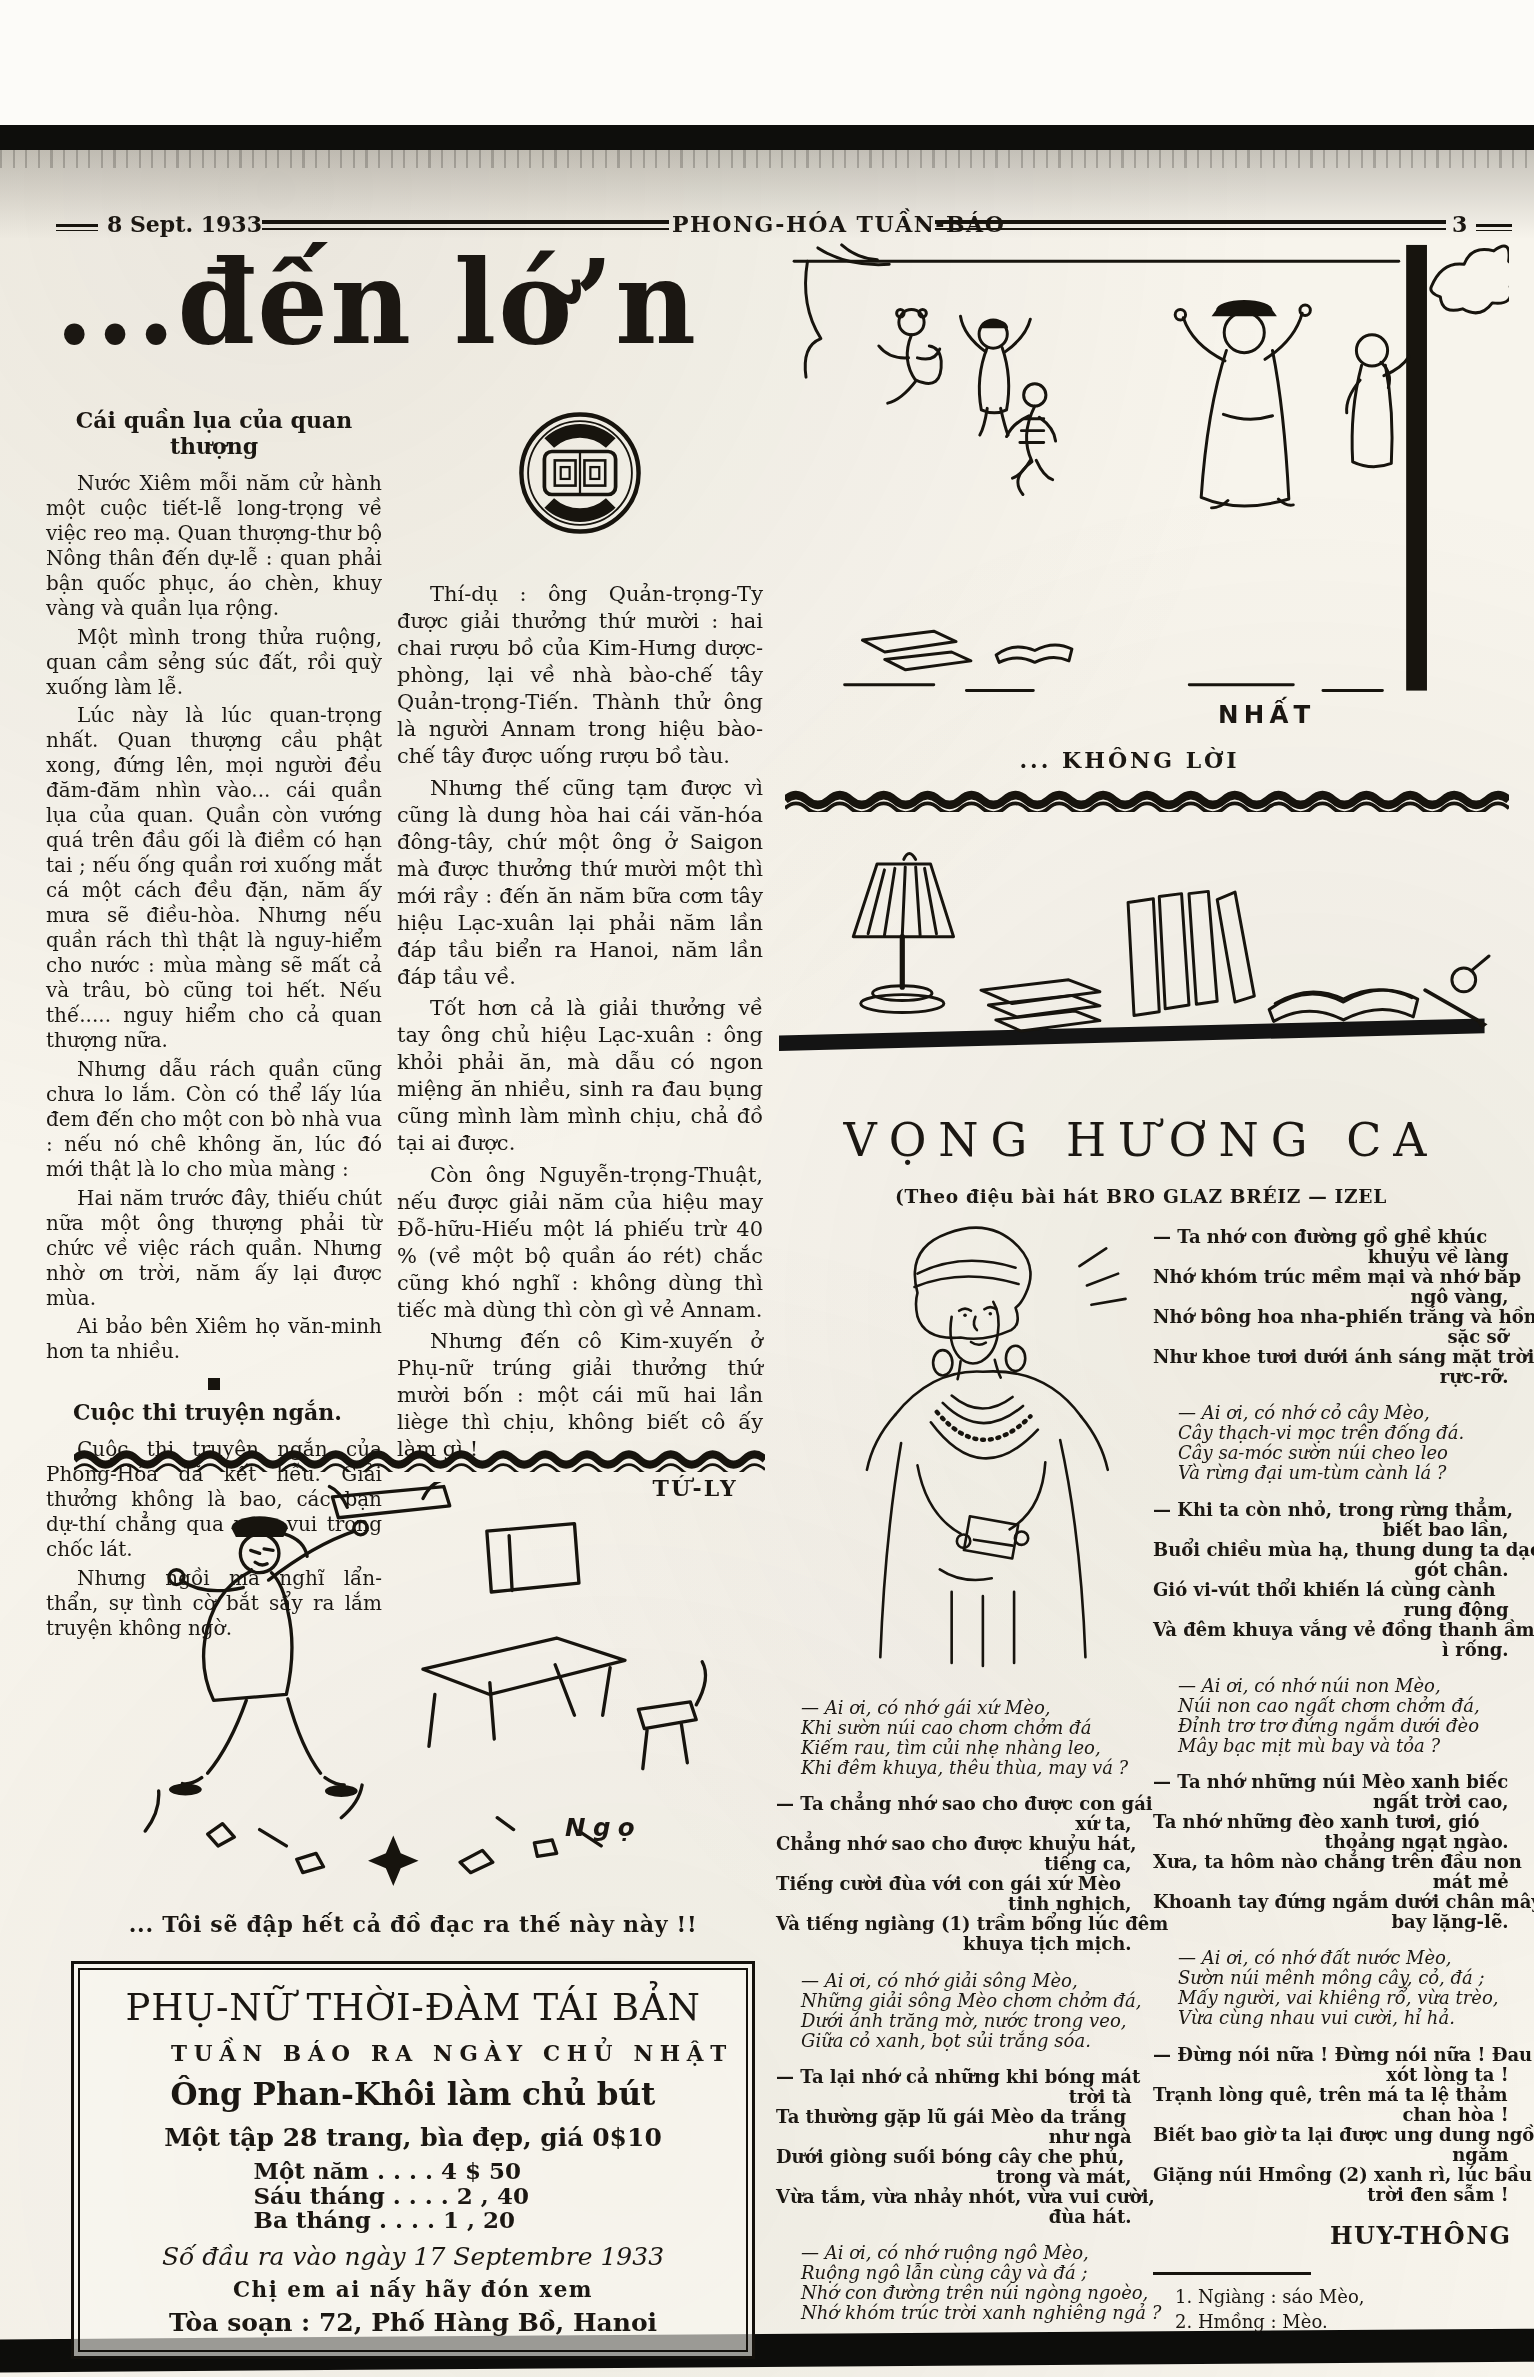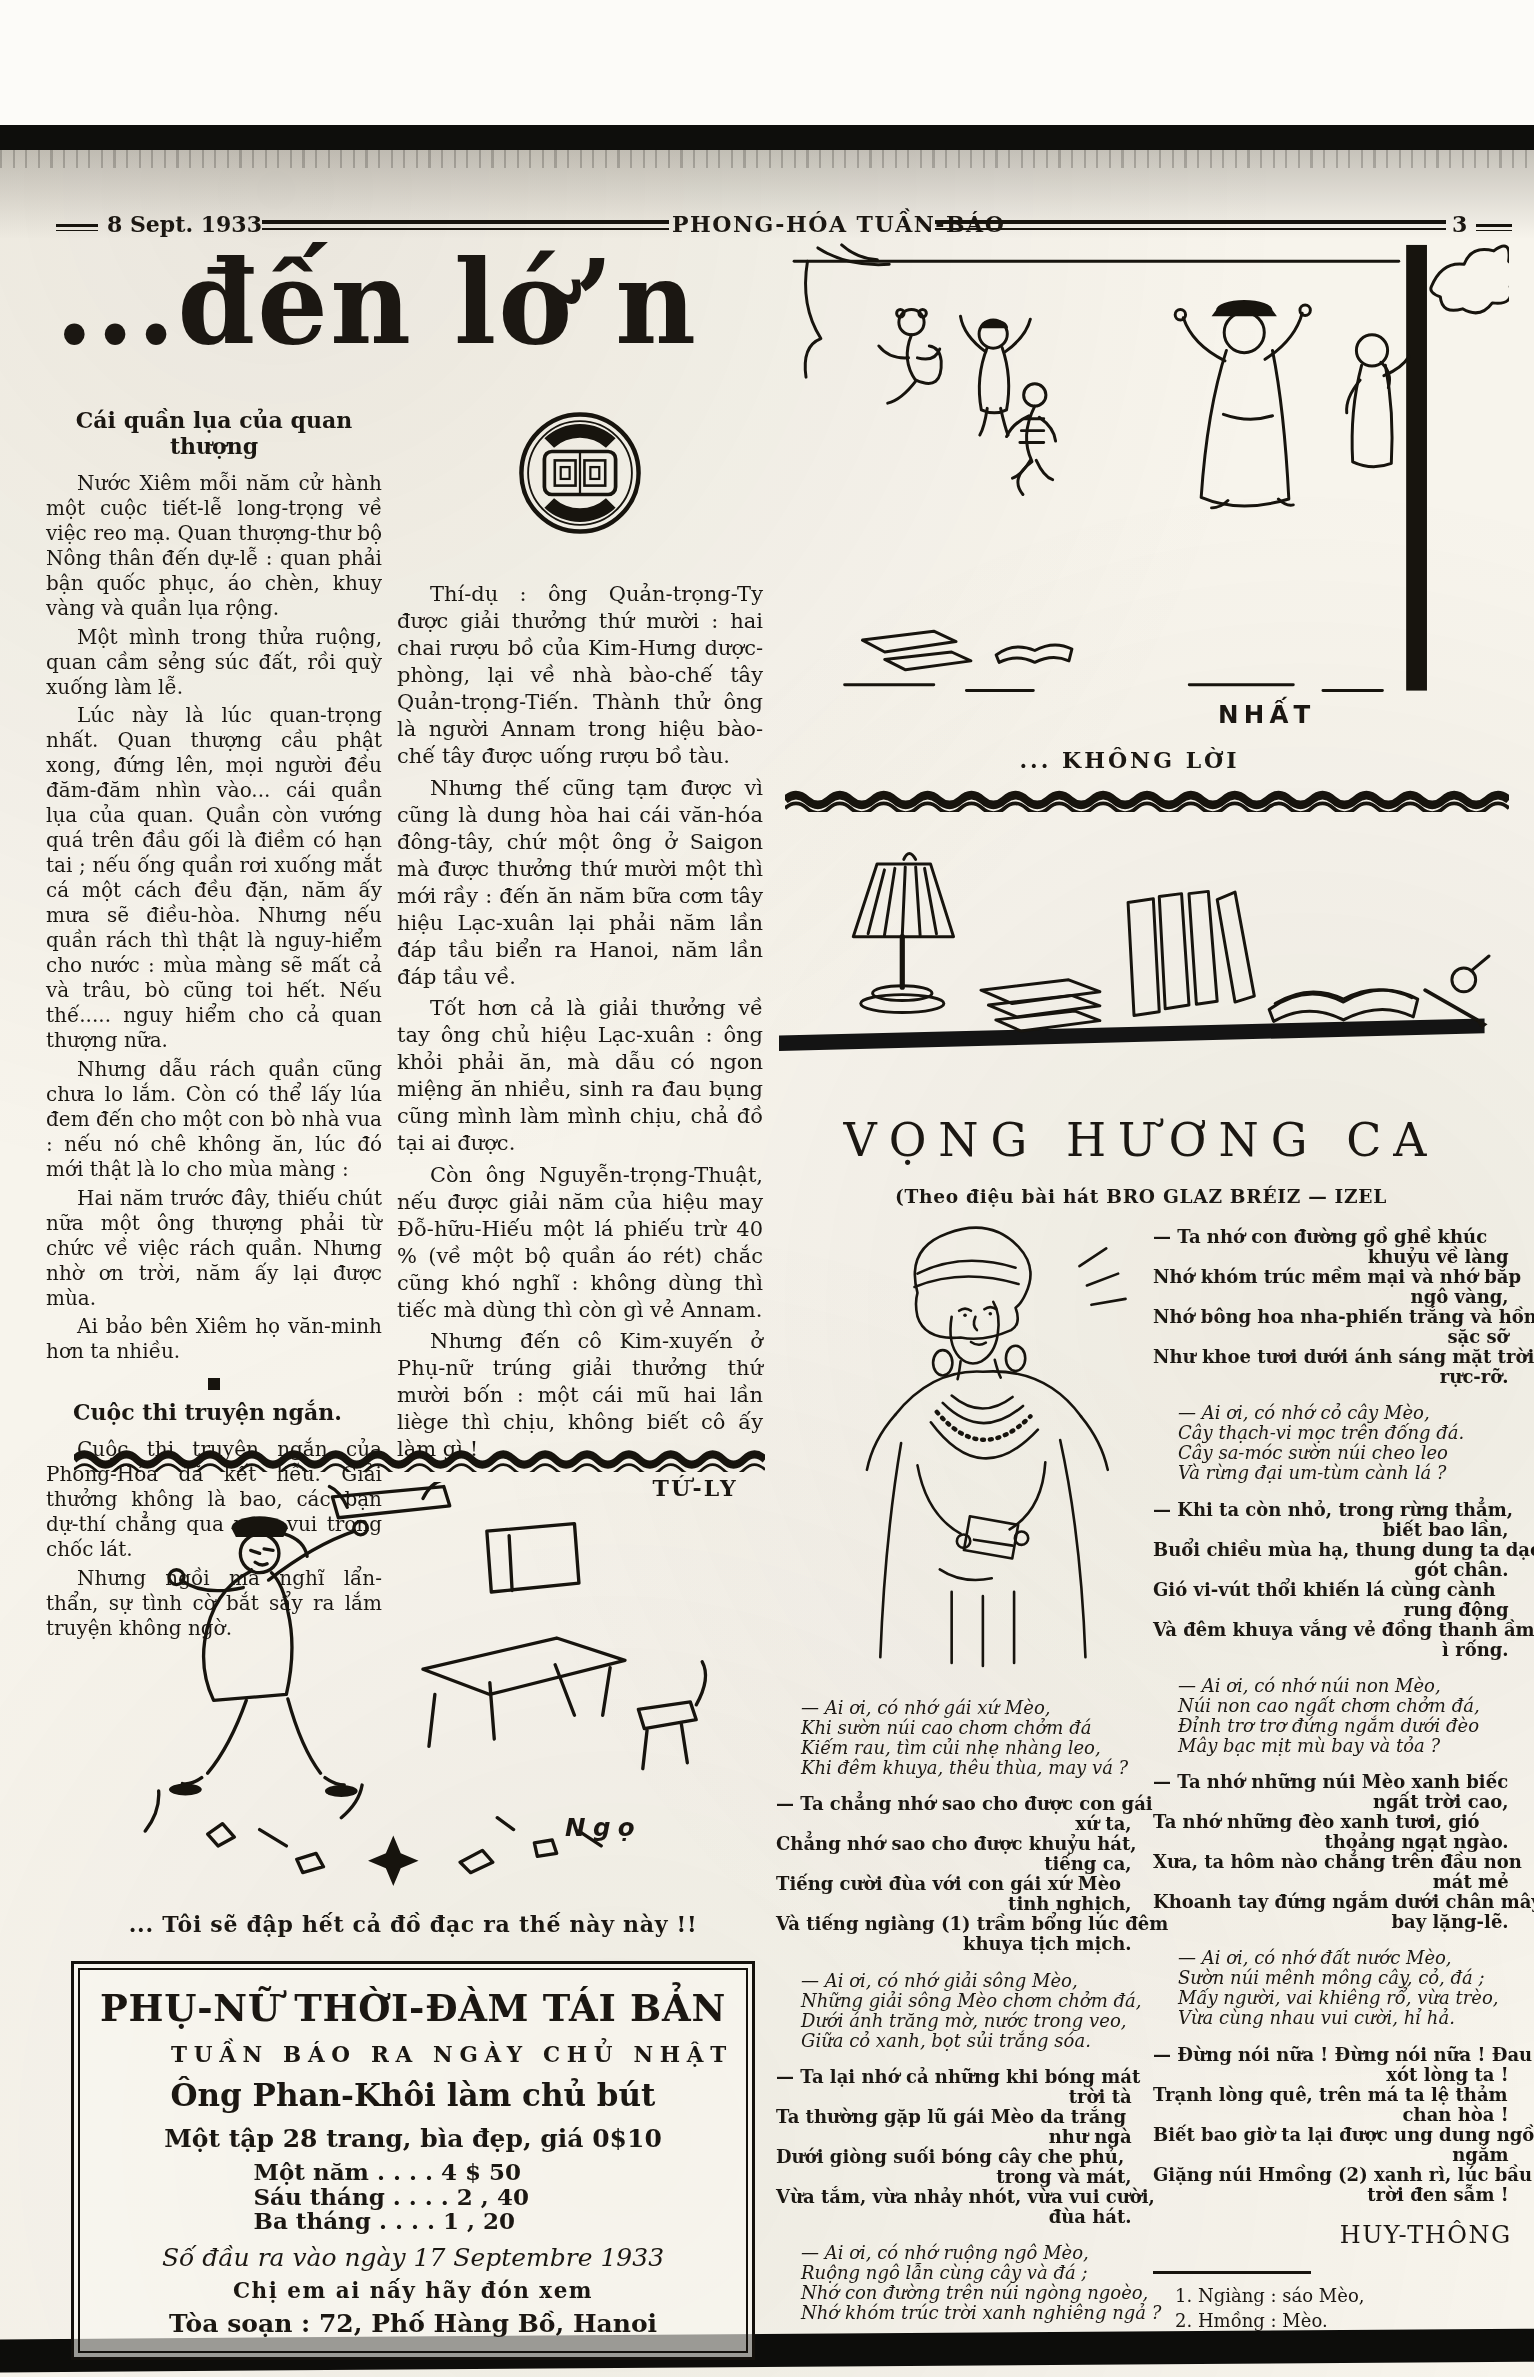--- a/index.html
+++ b/index.html
@@ -37,30 +37,30 @@
   
   #song-title{position:absolute;left:773px;top:1113px;width:736px;text-align:center;
     font-weight:normal;font-size:46px;letter-spacing:12px;white-space:nowrap;}
   #song-sub{position:absolute;left:773px;top:1186px;width:736px;text-align:center;
     font-weight:bold;font-size:18.6px;letter-spacing:0.7px;}
   .poem .stanza{margin-bottom:16.3px;}
   .poem .poem-line{font-size:18px;line-height:20px;white-space:nowrap;}
   .poem .stanza.rom .poem-line{font-weight:bold;}
   .poem .stanza.ital .poem-line{font-style:italic;padding-left:25px;}
   .poem .poem-line.cont{text-align:right;padding-right:10.4px;}
-  .sig2{font-weight:normal;font-size:24px;text-align:right;letter-spacing:1.5px;margin-top:9px;padding-right:7.4px;}
+  .sig2{font-weight:bold;font-size:24px;text-align:right;letter-spacing:1.5px;margin-top:9px;padding-right:7.4px;}
   .fnrule{width:158px;border-top:3px solid #17140e;margin:22px 0 10.4px;}
   .fn-list .fn{font-size:18px;line-height:24.5px;padding-left:22px;white-space:nowrap;}
   
   .capt{position:absolute;font-weight:bold;font-size:22px;text-align:center;letter-spacing:3px;white-space:nowrap;}
   .artist{position:absolute;font-weight:bold;font-size:24.5px;letter-spacing:5.2px;font-family:"DejaVu Sans",sans-serif;}
   
   #adbox{position:absolute;left:71px;top:1961px;width:678px;border:3.7px solid #14110c;background:rgba(250,248,242,.6);}
   #adbox .inner{border:2.2px solid #14110c;margin:3.7px;padding:7.4px 13.4px 13.4px;}
-  .ad1{font-size:37px;font-weight:bold;text-align:center;letter-spacing:0.7px;margin-top:9px;white-space:nowrap;}
+  .ad1{font-size:37px;font-weight:normal;text-align:center;letter-spacing:0.7px;margin-top:9px;white-space:nowrap;}
   .ad2{font-size:21.5px;font-weight:bold;text-align:right;letter-spacing:6.7px;margin-top:12px;white-space:nowrap;}
   .ad3{font-size:31px;font-weight:bold;text-align:center;margin-top:10.4px;white-space:nowrap;}
   .ad4{font-size:25px;font-weight:bold;text-align:center;margin-top:10.4px;white-space:nowrap;}
   .adprices{width:319px;margin:7.4px auto 0;}
   .adprices .aprow{font-size:23px;font-weight:bold;line-height:24.5px;white-space:nowrap;}
   .ad5{font-style:italic;font-size:25px;text-align:center;margin-top:9px;white-space:nowrap;}
   .ad6{font-size:21.5px;font-weight:bold;text-align:center;margin-top:6px;letter-spacing:1.5px;white-space:nowrap;}
   .ad7{font-size:25px;font-weight:bold;text-align:center;margin-top:6px;white-space:nowrap;}
   svg{display:block;}
 </style>

